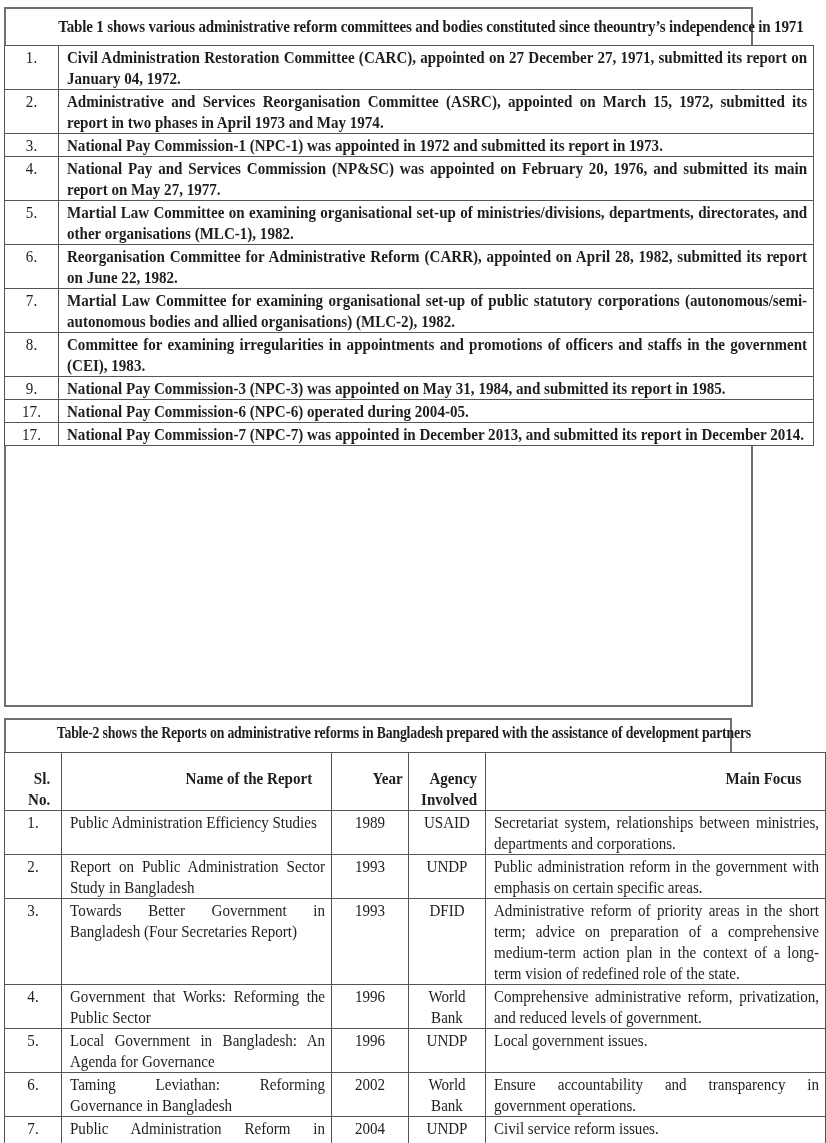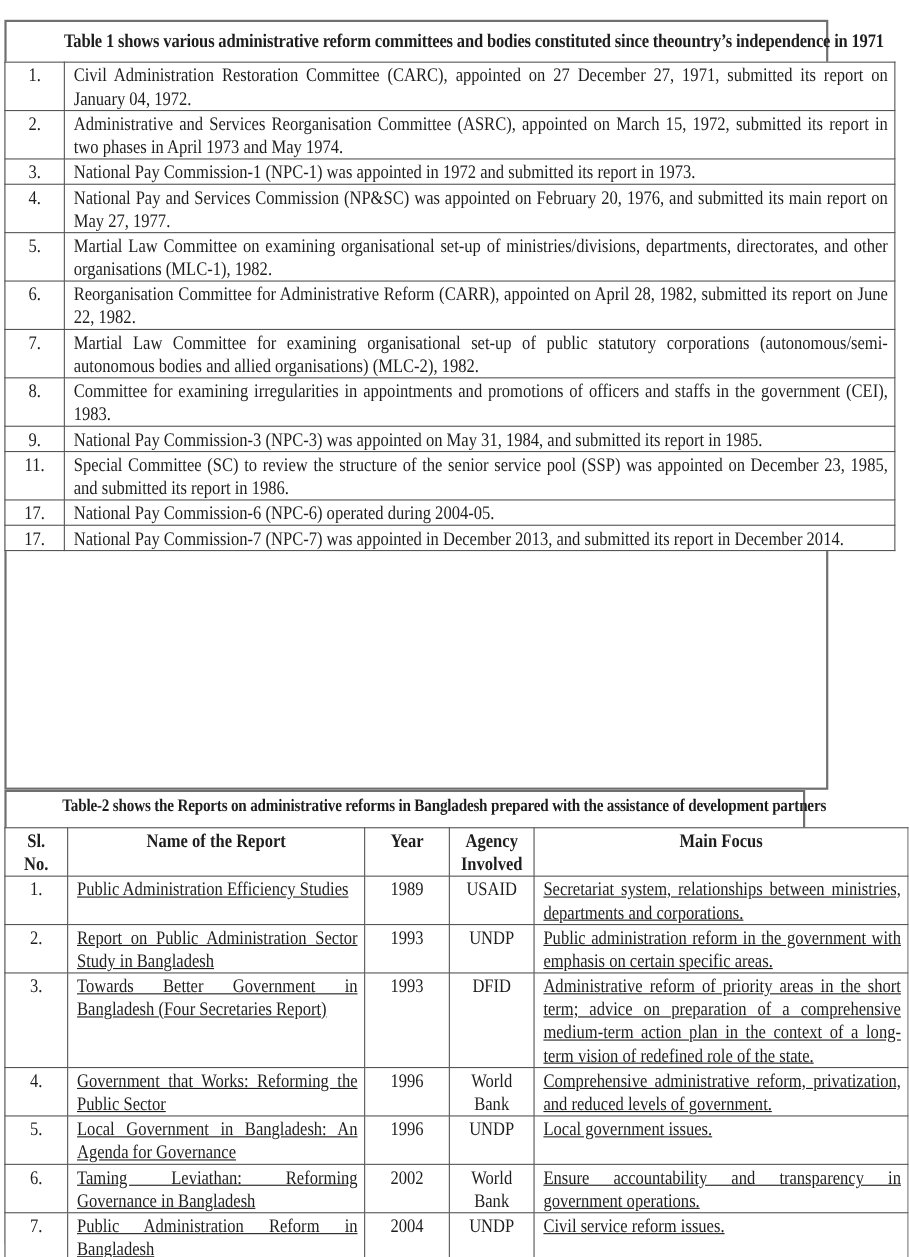--- a/index.html
+++ b/index.html
@@ -1,42 +1,42 @@
 <!DOCTYPE html>
 <html><head>
 <meta charset="utf-8">
 <style>
   html, body { margin: 0; padding: 0; background: #ffffff; }
   body { width: 826px; height: 1143px; position: relative; overflow: hidden;
          font-family: "Liberation Serif", "DejaVu Serif", serif; color: #1e1e1e; }
   .box { position: absolute; border: 2px solid #6f6f6f; background: #fff; box-sizing: border-box; }
-  #box1 { left: 4px; top: 18px; width: 749px; height: 700px; }
+  #box1 { left: 4px; top: 7px; width: 749px; height: 700px; }
   #box2 { left: 4px; top: 718px; width: 728px; height: 413px; }
   .caption { position: absolute; left: 0; right: 0; text-align: center; font-weight: bold;
              font-size: 17.5px; letter-spacing: -0.2px; white-space: nowrap;
              transform: scaleX(0.86); transform-origin: center; }
   #box1 .caption { top: 7px; }
   #box2 .caption { top: 4px; font-size: 16px; transform: scaleX(0.86); }
   table { position: absolute; border-collapse: collapse; table-layout: fixed; background: #fff; }
   td, th { border: 1.5px solid #555; vertical-align: top; padding: 0; font-size: 17.5px;
            line-height: 21px; overflow: hidden; }
   .cond { display: block; transform: scaleX(0.86); transform-origin: left top; width: 116.3%; }
   #t1 { left: -2px; top: 36px; width: 810px; }
   #t1 col.c1 { width: 54px; }
   #t1 td.num { text-align: center; padding-top: 1px; }
   #t1 td.num .cond { transform-origin: center top; width: 100%; }
-  #t1 td.txt { padding: 1px 6px 0 8px; text-align: justify; }
+  #t1 td.txt { padding: 1px 6px 0 8px; text-align: justify; font-weight: bold; }
   #t1 tr { height: 21px; }
   #t2 { left: -2px; top: 32px; width: 822px; }
-  #t2 th { font-weight: bold; text-align: center; padding-top: 1px; }
+  #t2 th { font-weight: bold; text-align: right; padding-top: 15px; }
   #t2 th .cond { transform-origin: center top; width: 100%; }
   #t2 td { padding: 1px 6px 0 8px; }
   #t2 td.num, #t2 td.yr, #t2 td.ag { text-align: center; padding-left: 0; padding-right: 0; }
   #t2 td.num .cond, #t2 td.yr .cond, #t2 td.ag .cond { transform-origin: center top; width: 100%; }
-  #t2 td.name, #t2 td.focus { text-align: justify; text-decoration: underline; }
+  #t2 td.name, #t2 td.focus { text-align: justify; }
   .j { text-align: justify; text-align-last: left; }
 </style>
 </head>
 <body>
 
 <div class="box" id="box1">
   <div class="caption">Table 1 shows various administrative reform committees and bodies constituted since theountry’s independence in 1971</div>
   <table id="t1">
     <colgroup>
         <col class="c1">
@@ -106,28 +106,20 @@
         <td class="txt">
             <span class="cond j">Committee for examining irregularities in appointments and promotions of officers and staffs in the government (CEI), 1983.</span>
           </td>
       </tr>
       <tr style="height:22px">
         <td class="num">
             <span class="cond">9.</span>
           </td>
         <td class="txt">
             <span class="cond j">National Pay Commission-3 (NPC-3) was appointed on  May 31, 1984, and submitted its report in 1985.</span>
-          </td>
-      </tr>
-      <tr style="height:43px">
-        <td class="num">
-            <span class="cond">11.</span>
-          </td>
-        <td class="txt">
-            <span class="cond j">Special Committee (SC) to review the structure of the senior service pool (SSP) was appointed on December 23, 1985, and submitted its report in 1986.</span>
           </td>
       </tr>
       <tr style="height:22px">
         <td class="num">
             <span class="cond">17.</span>
           </td>
         <td class="txt">
             <span class="cond j">National Pay Commission-6 (NPC-6) operated during 2004-05.</span>
           </td>
       </tr>

